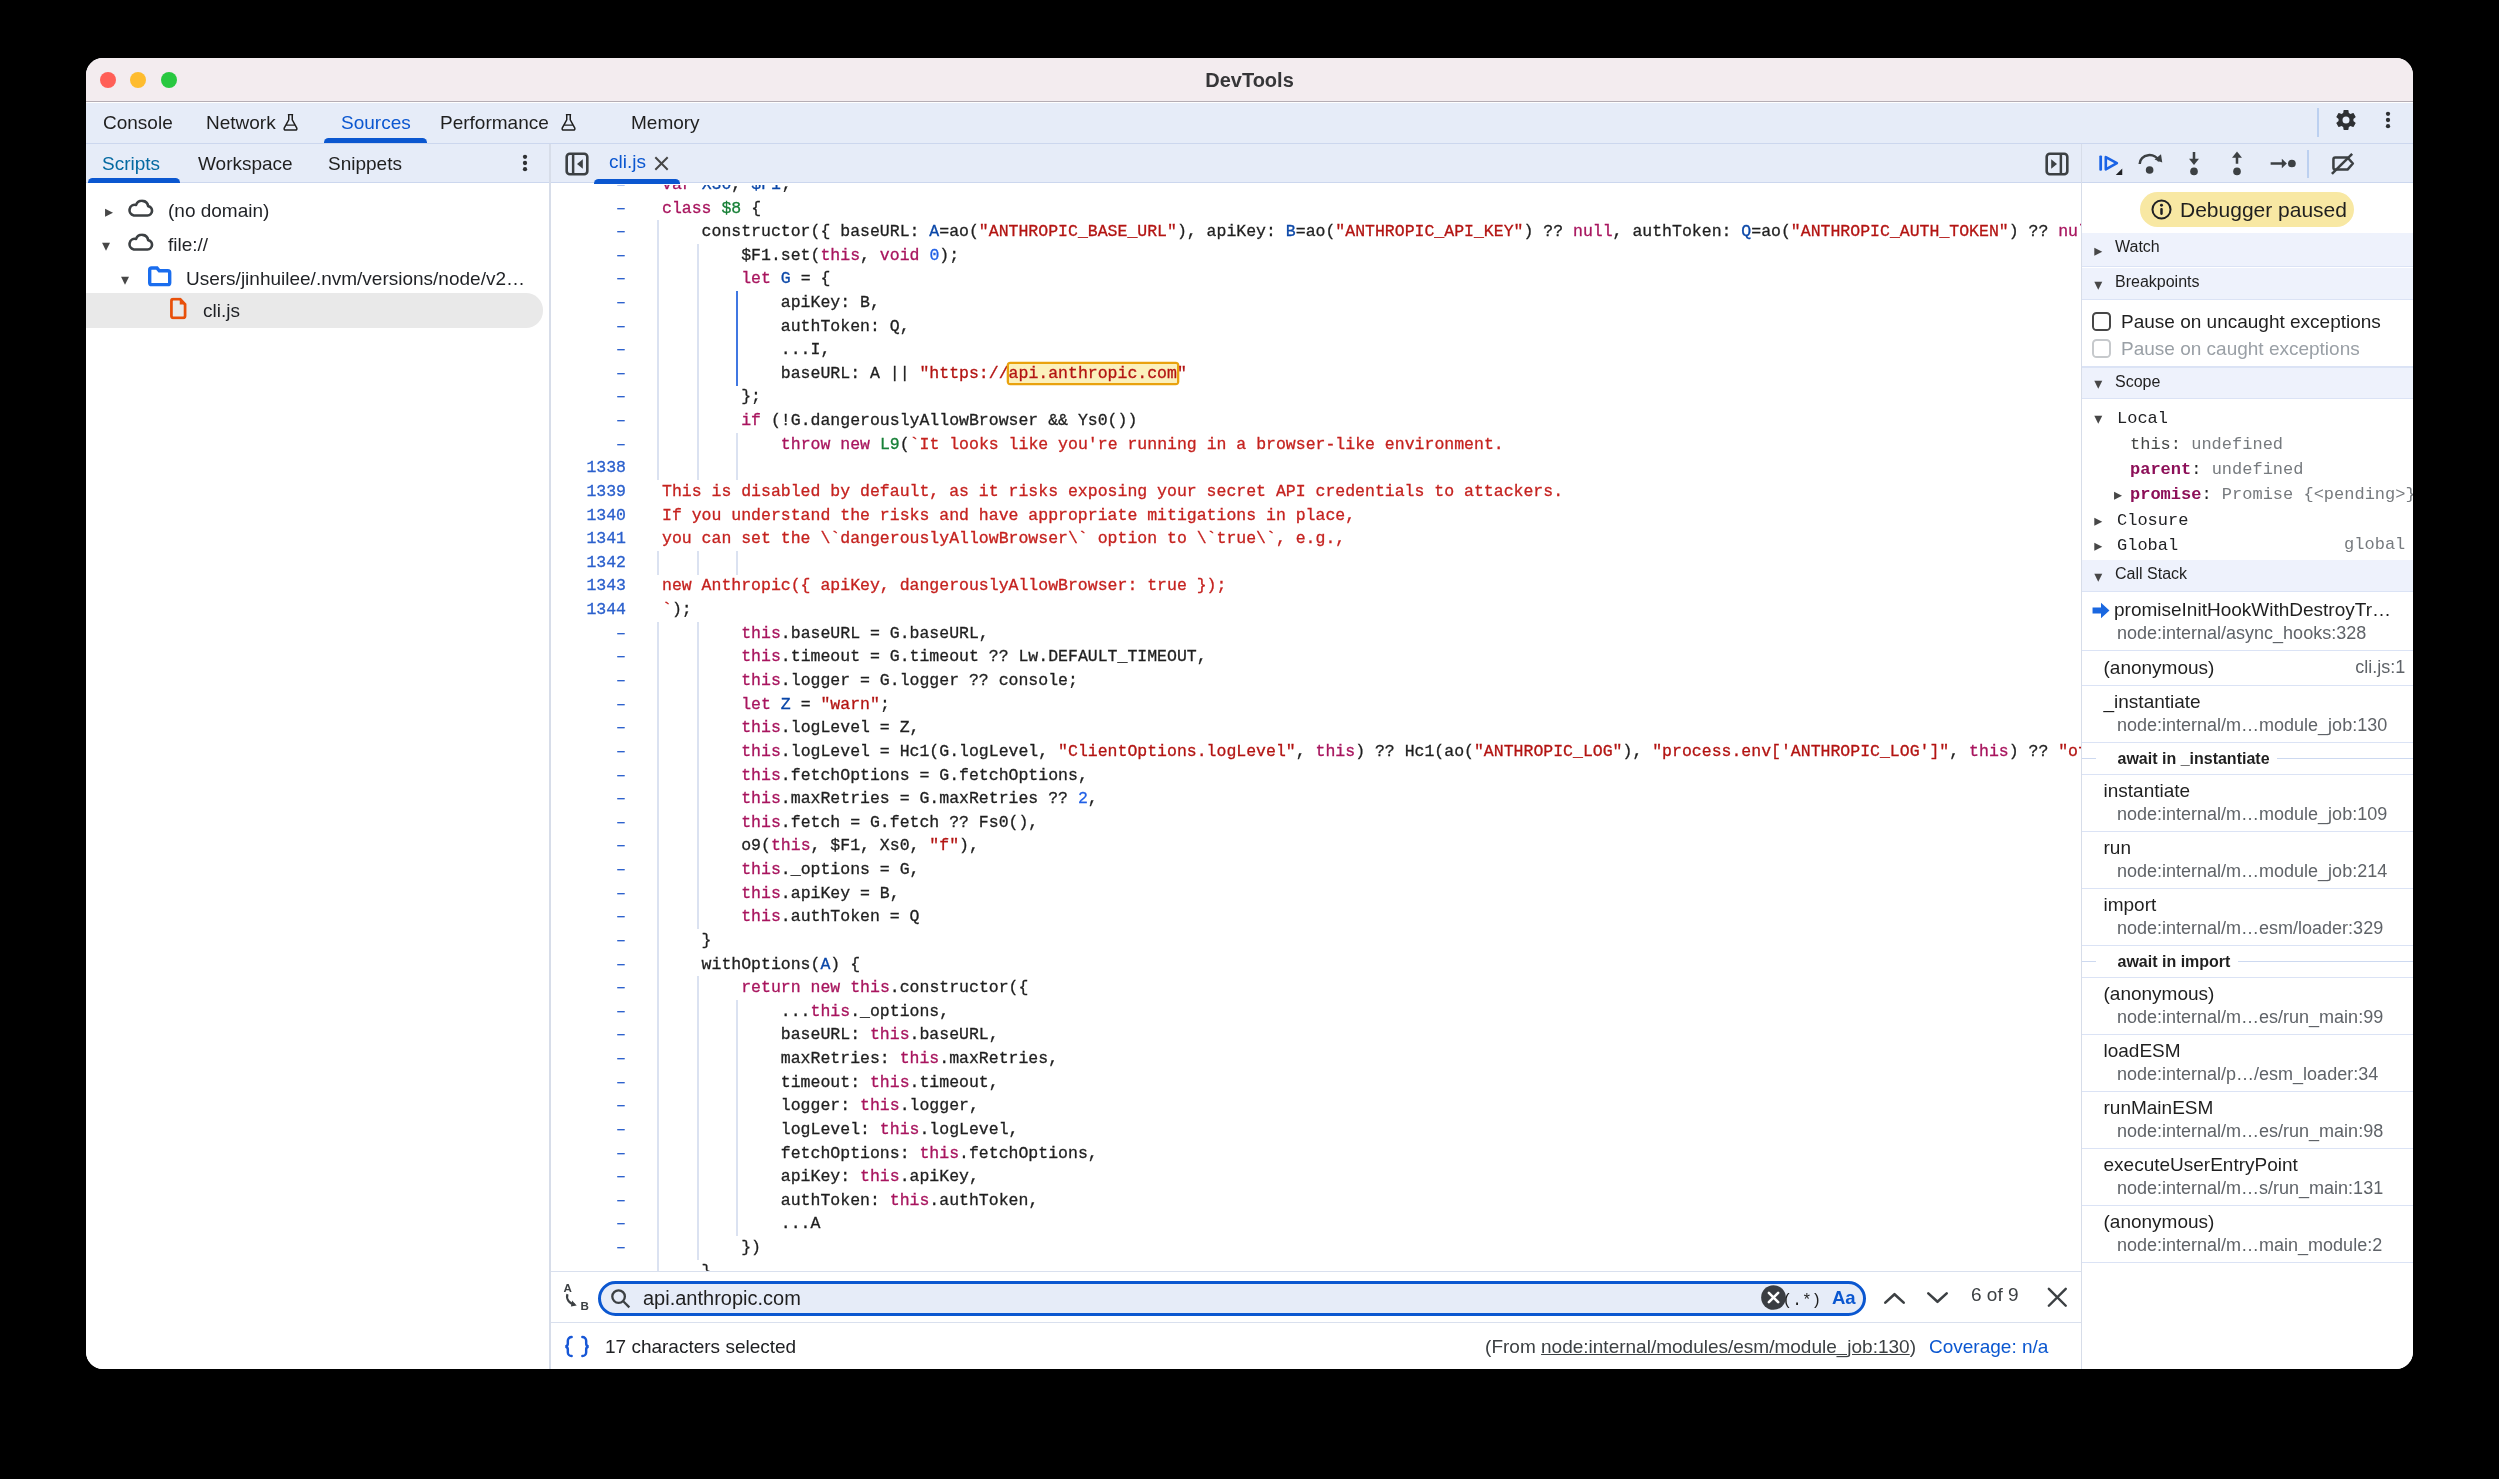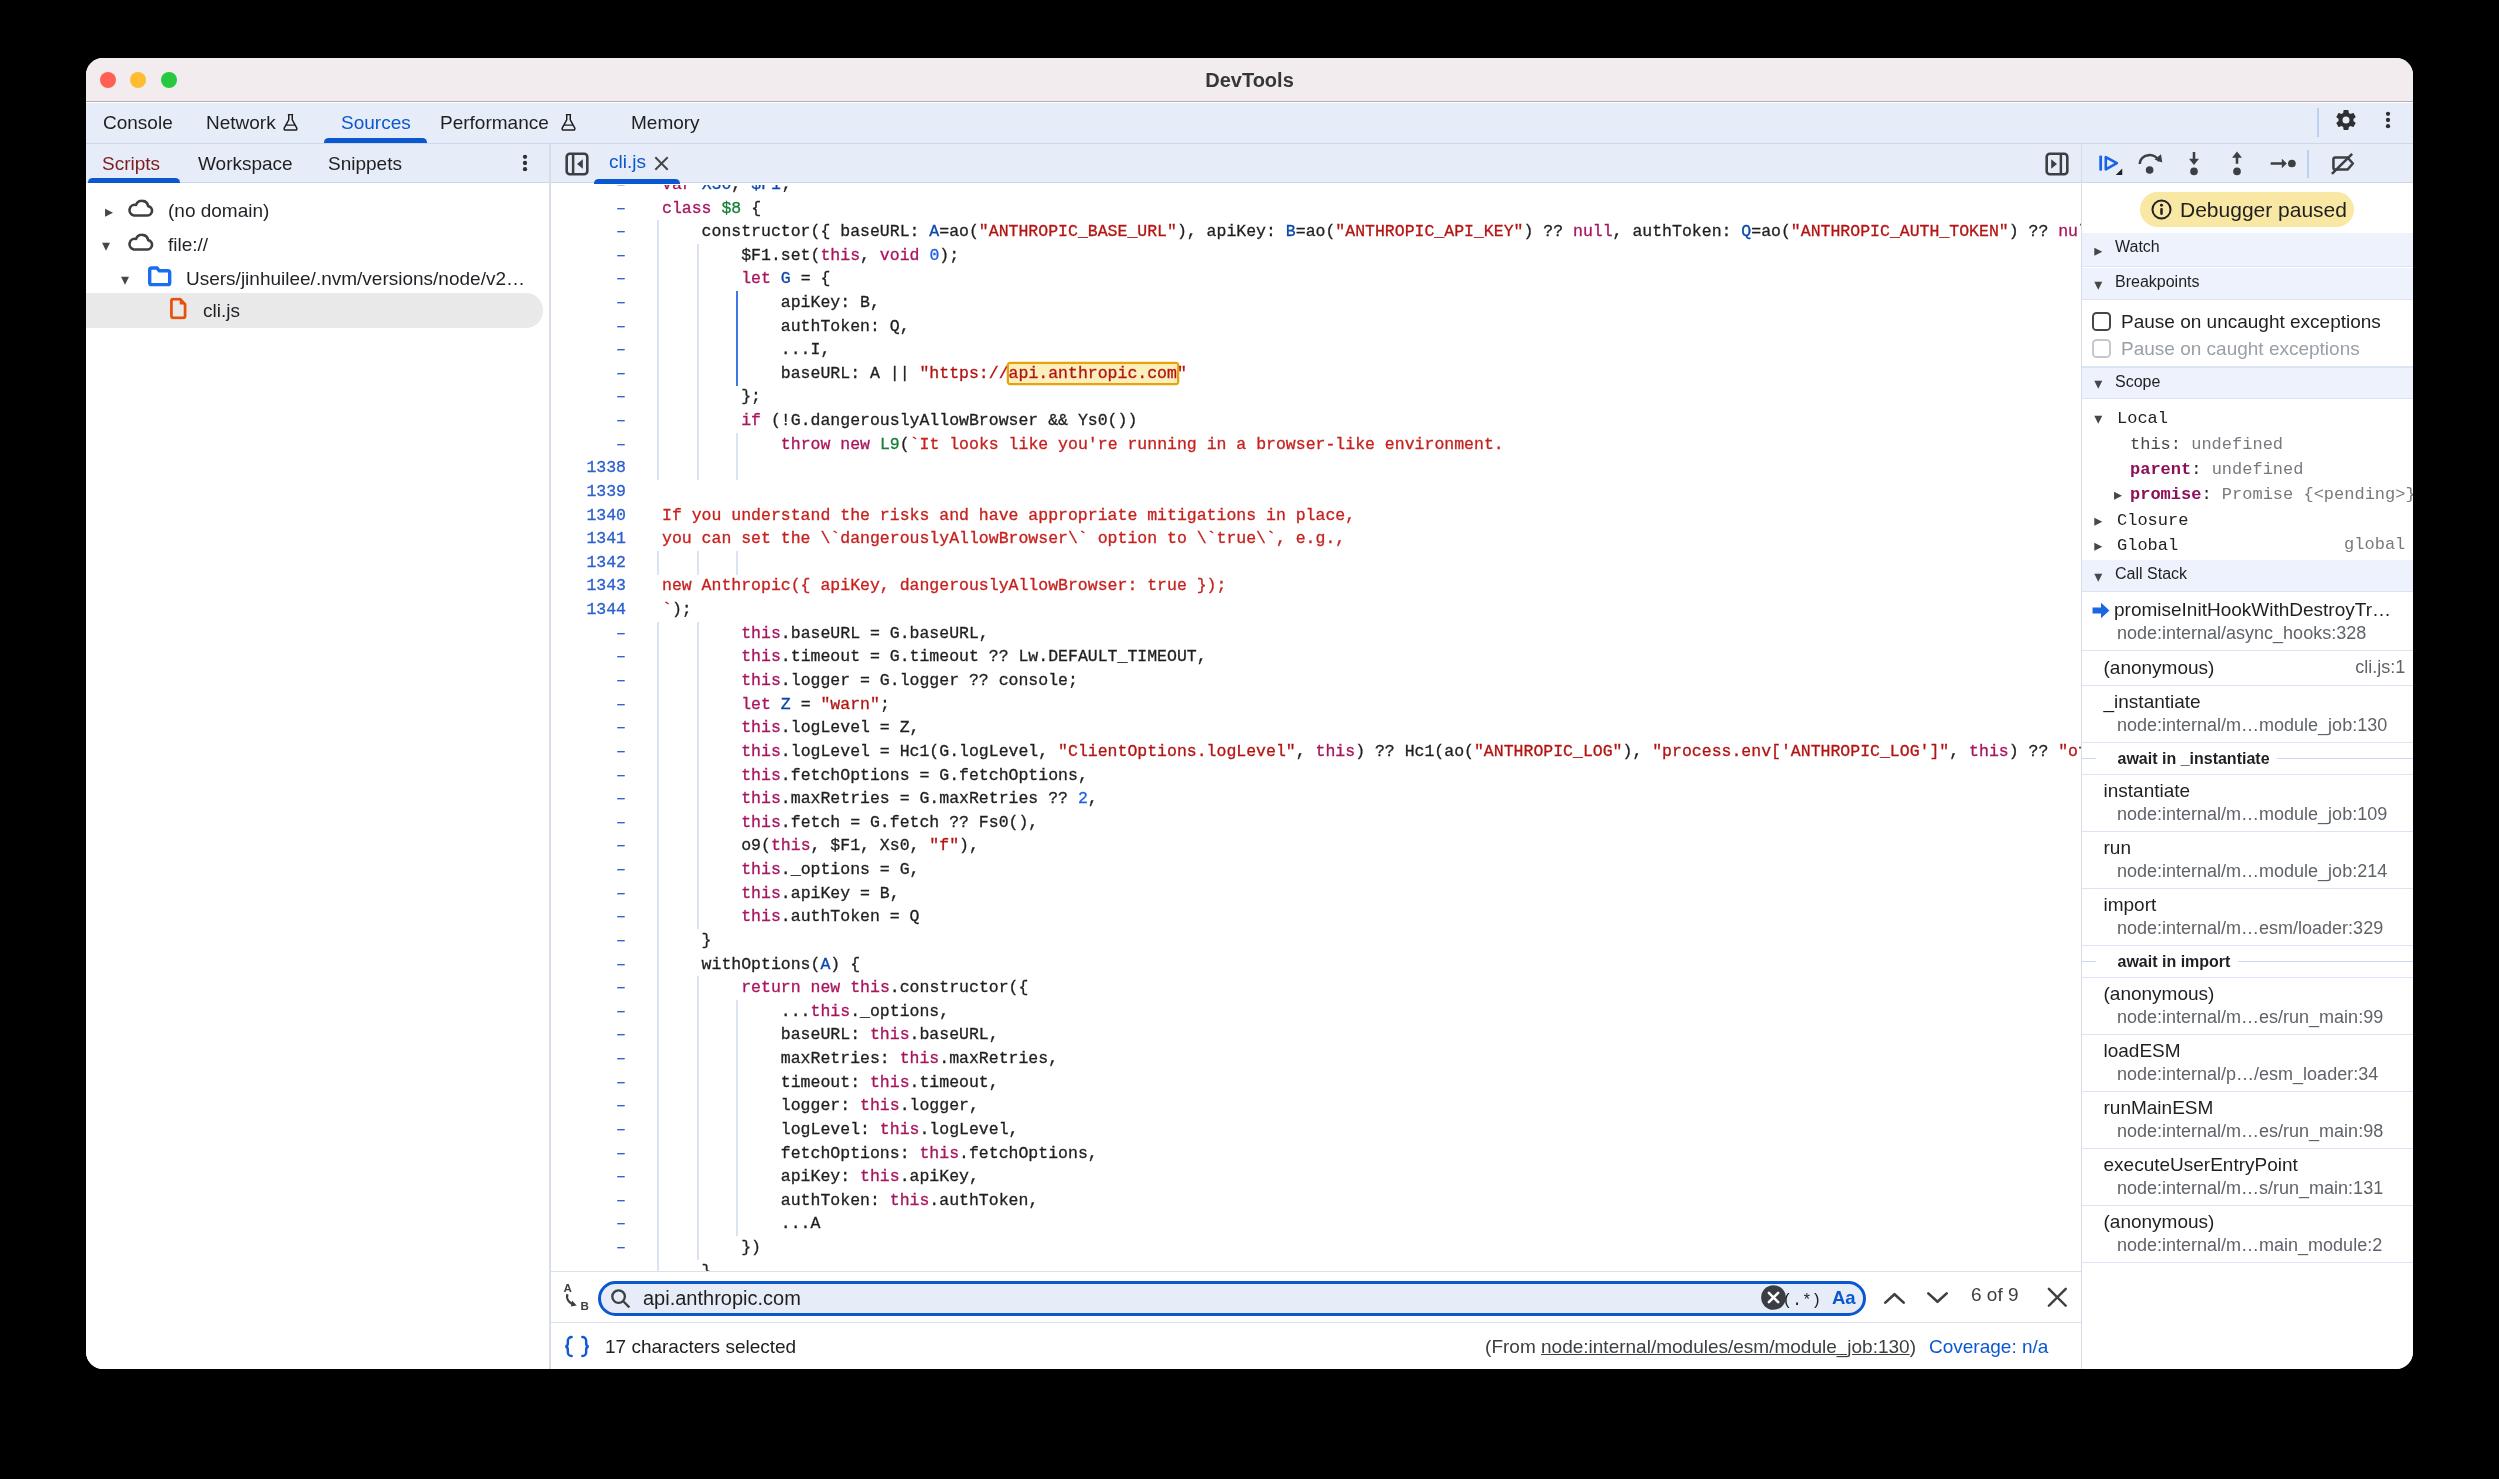--- a/index.html
+++ b/index.html
@@ -10,21 +10,21 @@
 .tl { position:absolute; top:14px; width:16px; height:16px; border-radius:50%; }
 .title { position:absolute; top:10.8px; left:0; width:100%; text-align:center; font-size:20px; font-weight:bold; color:#363638; }
 .row1 { position:absolute; left:0; top:45px; width:100%; height:41px; background:#e6ecf8; border-bottom:1.5px solid #ccd7ee; }
 .r1tab { position:absolute; top:9.2px; font-size:19px; color:#1f1f1f; }
 .r1tab.act { color:#0b57d0; font-weight:500; }
 .r1icon { position:absolute; top:8.5px; }
 .underline { position:absolute; bottom:0; height:4.6px; background:#0b57d0; border-radius:4.6px 4.6px 0 0; }
 .vsep1 { position:absolute; top:4.6px; height:29px; width:1.5px; background:#bcd0f0; }
 .band2 { position:absolute; left:0; top:86px; width:100%; height:39px; background:#e6ecf8; border-bottom:1.5px solid #ccd7ee; }
 .r2tab { position:absolute; top:8.5px; font-size:19px; color:#1f1f1f; }
-.r2tab.act { color:#7f1d1d; font-weight:500;text-align:center; }
+.r2tab.act { color:#0369a1; font-weight:500;text-align:center; }
 .vsepL { position:absolute; left:463px; top:86px; width:1.5px; height:1225px; background:#d7dde9; }
 .vsepR { position:absolute; left:1995px; top:86px; width:1.5px; height:1225px; background:#d7dde9; }
 
 
 .lsb { position:absolute; left:0; top:127px; width:463px; height:1184px; background:#fff; overflow:hidden; }
 .trow { position:absolute; left:0; width:100%; height:34px; font-size:19px; color:#1f2125; }
 .trow .lab { position:absolute; top:6.2px; }
 .selrow { position:absolute; left:0; top:108px; width:457px; height:35px; background:#e9e9e9; border-radius:0 17px 17px 0; }
 .tri { position:absolute; font-size:16px; color:#474747; top:50%; transform:translateY(-50%); }
 .ticon { position:absolute; top:50%; transform:translateY(-50%); }
@@ -246,20 +246,21 @@
 <div class="crow" style="top:248px">
         <span class="gut">–</span>
         <span class="ctext">            <k>throw</k> <k>new</k> <d>L9</d>(<t>`It looks like you're running in a browser-like environment.</t></span>
       </div>
 <div class="crow" style="top:271px">
         <span class="gut">1338</span>
         <span class="ctext"></span>
       </div>
 <div class="crow" style="top:295px">
         <span class="gut">1339</span>
+        <span class="ctext"><t>This is disabled by default, as it risks exposing your secret API credentials to attackers.</t></span>
       </div>
 <div class="crow" style="top:319px">
         <span class="gut">1340</span>
         <span class="ctext"><t>If you understand the risks and have appropriate mitigations in place,</t></span>
       </div>
 <div class="crow" style="top:342px">
         <span class="gut">1341</span>
         <span class="ctext"><t>you can set the \`dangerouslyAllowBrowser\` option to \`true\`, e.g.,</t></span>
       </div>
 <div class="crow" style="top:366px">

